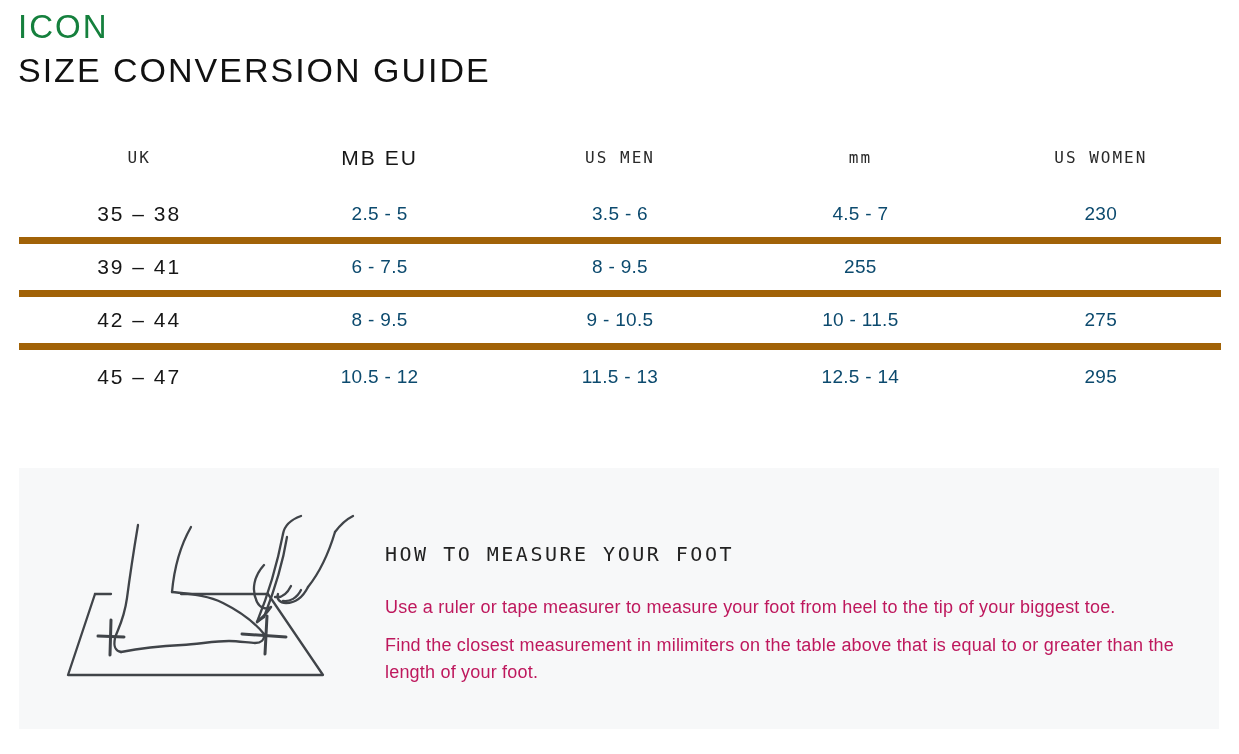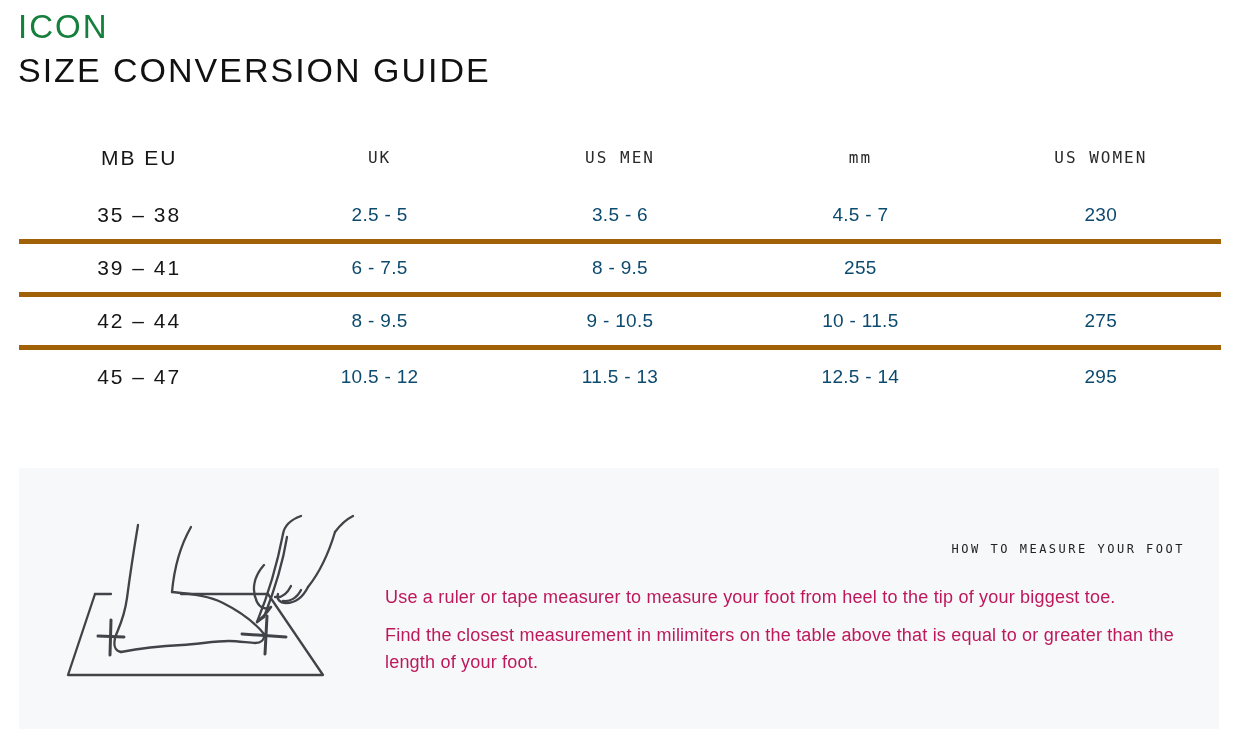--- a/index.html
+++ b/index.html
@@ -23,21 +23,21 @@
   .size-table {
     position:absolute; left:19px; top:130px; width:1202px;
   }
   .t-row {
     display:grid;
     grid-template-columns:repeat(5, 1fr);
     align-items:center;
     height:53px;
   }
   .t-row.head { height:61px; padding-bottom:6px; }
-  .t-row.divided { border-bottom:5px solid #a16207; }
+  .t-row.divided { border-bottom:7px solid #a16207; }
   .t-cell { text-align:center; font-size:19px; color:#0c4a6e; letter-spacing:0.3px; }
   .t-cell.eu {
     font-size:21px; letter-spacing:2px; color:#161616;
   }
   .t-cell.mono-head {
     font-family:"DejaVu Sans Mono","Liberation Mono",monospace;
     font-size:16px; letter-spacing:2px; color:#2a2a2a;
   }
   .t-cell.wide-head {
     font-size:21px; letter-spacing:2px; color:#161616;
@@ -49,41 +49,40 @@
     background:#f7f8f9;
   }
   .illustration {
     position:absolute; left:38px; top:42px;
   }
   .howto-text {
     position:absolute; left:366px; top:74px; width:800px;
   }
   .howto-heading {
     font-family:"DejaVu Sans Mono","Liberation Mono",monospace;
-    font-size:12px; letter-spacing:2.5px; color:#222;
+    font-size:20px; letter-spacing:2.5px; color:#222;
     margin-bottom:28px;
-    text-align:right;
   }
   .howto-text p {
     font-size:18px; line-height:27px; letter-spacing:0.2px; color:#be185d;
     margin-bottom:11px;
   }
 </style>
 </head>
 <body>
 
 <div class="canvas">
 
   <h1 class="page-title">ICON</h1>
   <h2 class="page-subtitle">SIZE CONVERSION GUIDE</h2>
 
   <div class="size-table">
     <div class="t-row head" id="table-head">
+        <div class="t-cell mono-head">UK</div>
         <div class="t-cell wide-head">MB EU</div>
-        <div class="t-cell mono-head">UK</div>
         <div class="t-cell mono-head">US MEN</div>
         <div class="t-cell mono-head">mm</div>
         <div class="t-cell mono-head">US WOMEN</div>
       </div>
     <div id="table-body">
         <div class="t-row divided">
           <div class="t-cell eu">35 – 38</div>
           <div class="t-cell">2.5 - 5</div>
           <div class="t-cell">3.5 - 6</div>
           <div class="t-cell">4.5 - 7</div>

